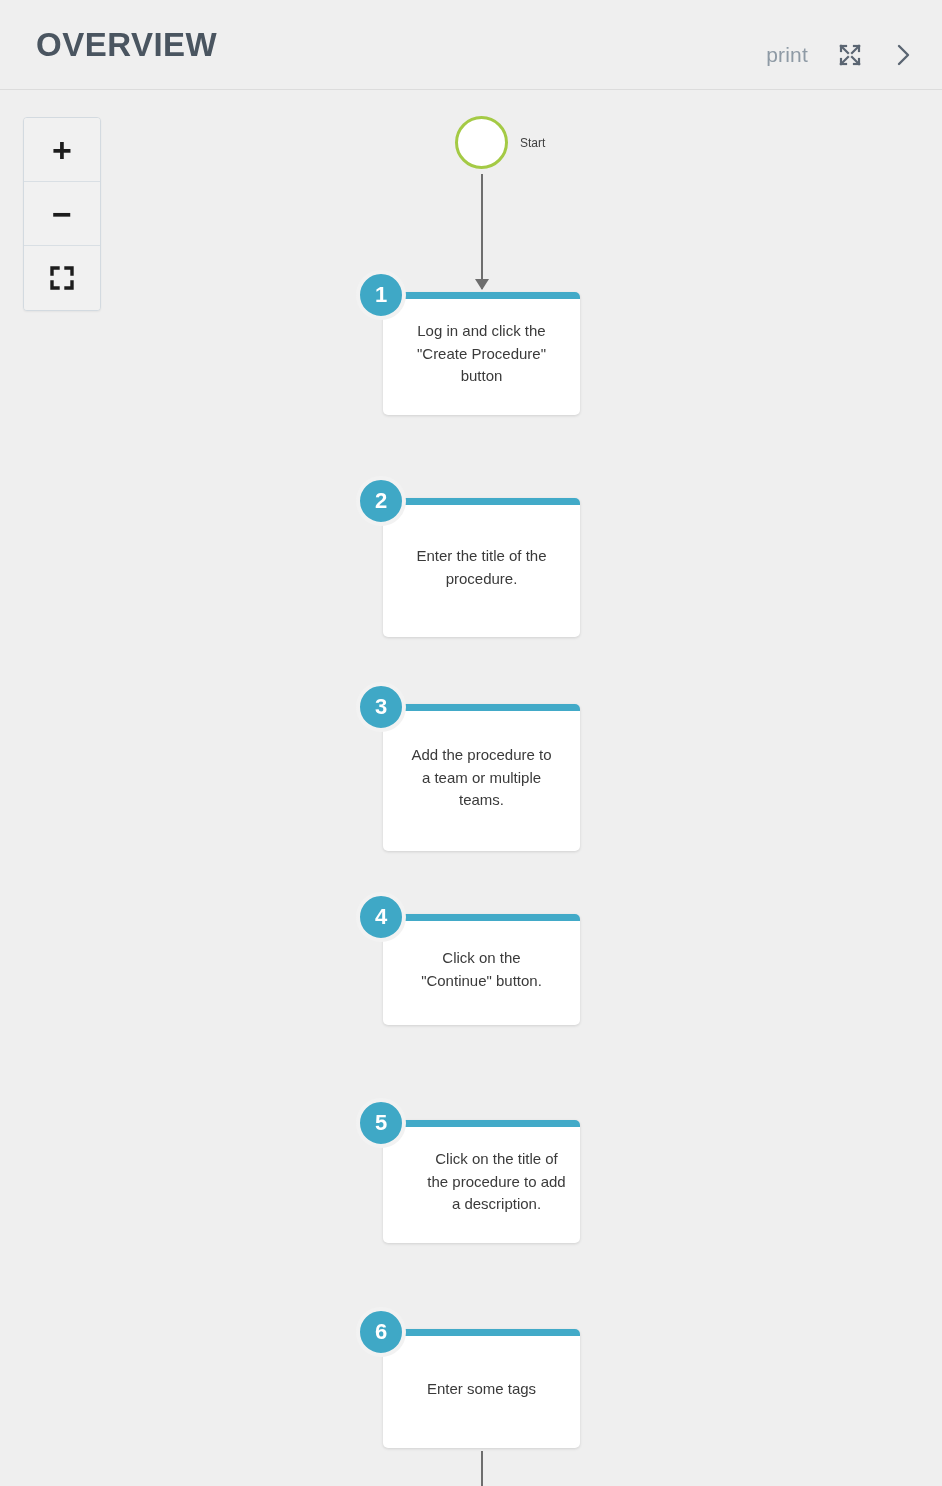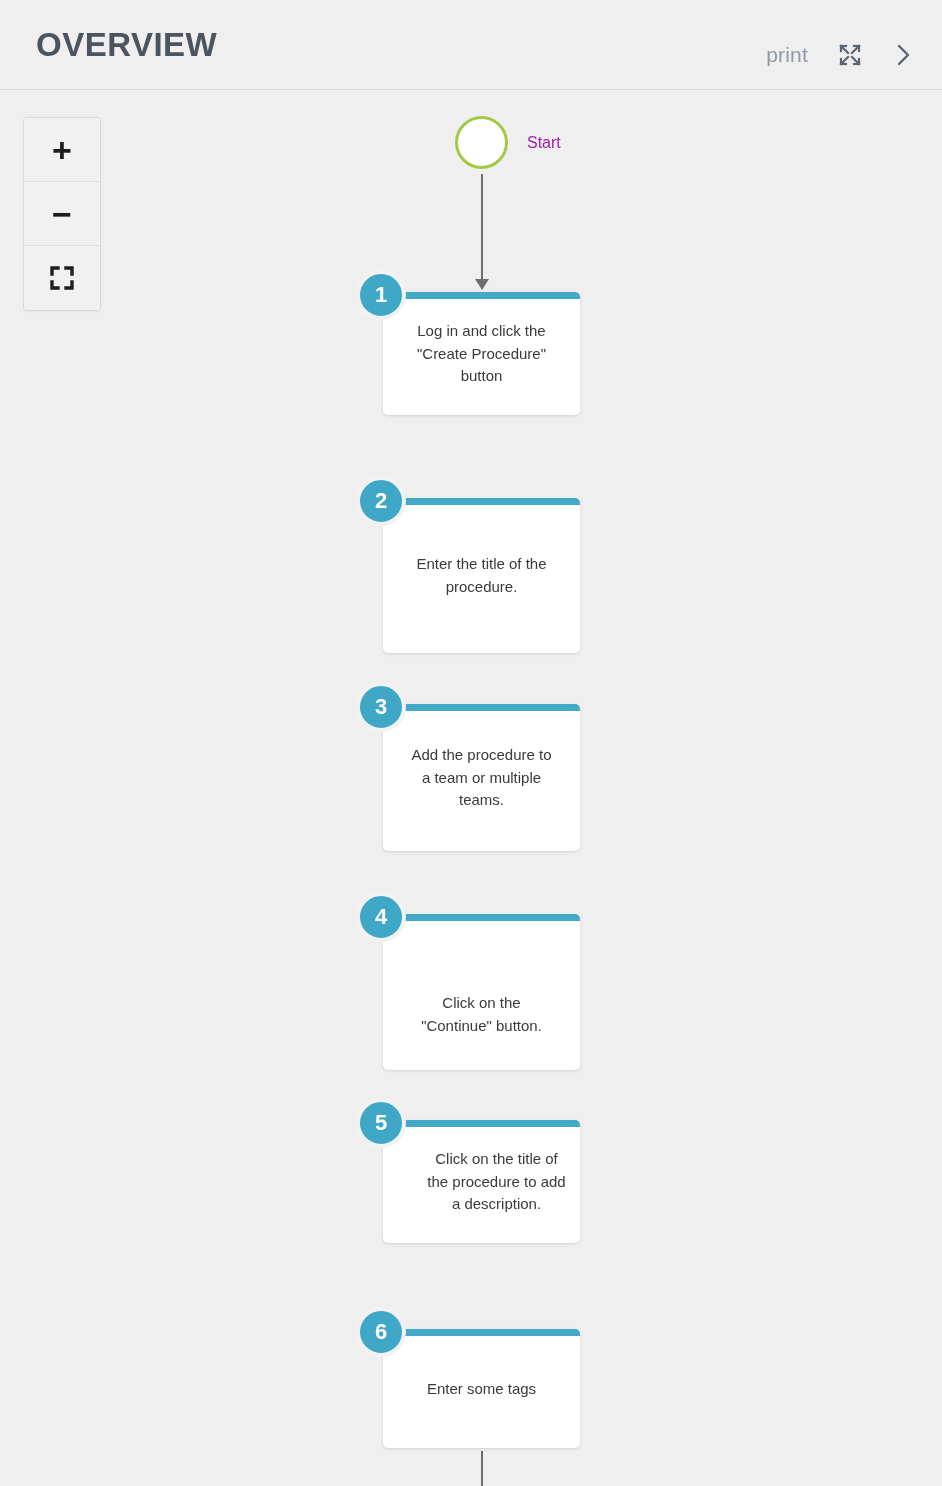--- a/index.html
+++ b/index.html
@@ -123,23 +123,23 @@
   #start-node {
     width: 53px;
     height: 53px;
     border-radius: 50%;
     background: #ffffff;
     border: 3px solid #a4ca45;
     box-sizing: border-box;
   }
 
   #start-label {
-    margin-left: 19px;
-    font-size: 16px;
-    color: #a21caf;
+    margin-left: 12px;
+    font-size: 12px;
+    color: #404040;
     white-space: nowrap;
   }
 
   
   .connector {
     position: absolute;
     left: 481px;
     width: 2px;
     background: #6e6e6e;
   }
@@ -282,36 +282,36 @@
       <div class="step-badge">1</div>
       <div class="card-bar"></div>
       <div class="card-body" style="height:116px;display:flex;align-items:center;justify-content:center;">Log in and click the
 "Create Procedure"
 button</div>
     </div>
 
     <div class="step-card" style="top:407px;">
       <div class="step-badge">2</div>
       <div class="card-bar"></div>
-      <div class="card-body" style="height:148px;display:flex;align-items:center;justify-content:center;">Enter the title of the
+      <div class="card-body" style="height:132px;display:flex;align-items:center;justify-content:center;">Enter the title of the
 procedure.</div>
     </div>
 
     <div class="step-card" style="top:613px;">
       <div class="step-badge">3</div>
       <div class="card-bar"></div>
       <div class="card-body" style="height:140px;display:flex;align-items:center;justify-content:center;">Add the procedure to
 a team or multiple
 teams.</div>
     </div>
 
     <div class="step-card" style="top:823px;">
       <div class="step-badge">4</div>
       <div class="card-bar"></div>
-      <div class="card-body" style="height:104px;display:flex;align-items:center;justify-content:center;margin-top:45px;">Click on the
+      <div class="card-body" style="height:104px;display:flex;align-items:center;justify-content:center;">Click on the
 "Continue" button.</div>
     </div>
 
     <div class="step-card" style="top:1029px;">
       <div class="step-badge">5</div>
       <div class="card-bar"></div>
       <div class="card-body" style="height:116px;display:flex;align-items:center;justify-content:center;margin-left:30px;">Click on the title of
 the procedure to add
 a description.</div>
     </div>

